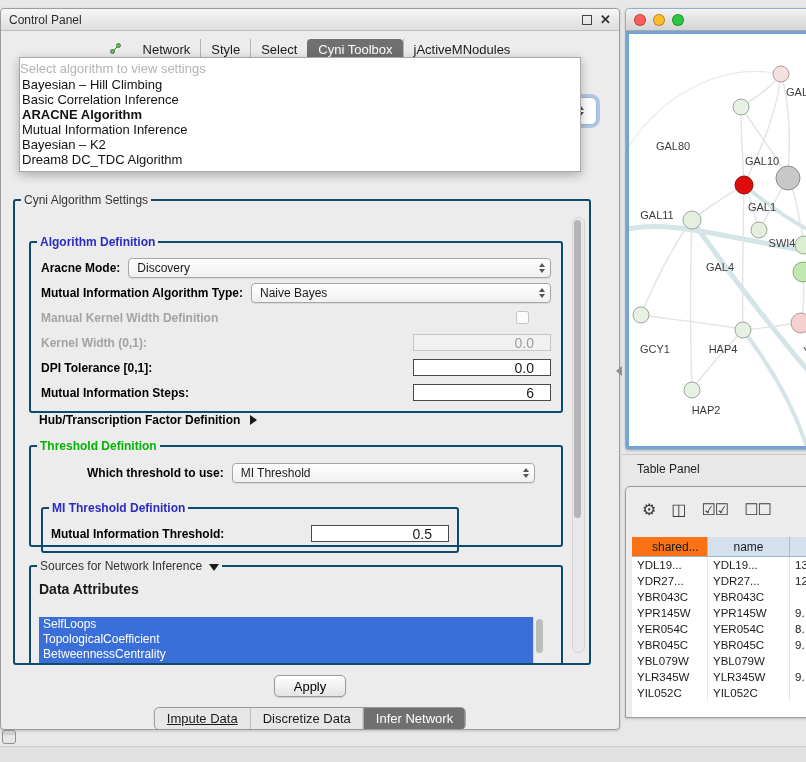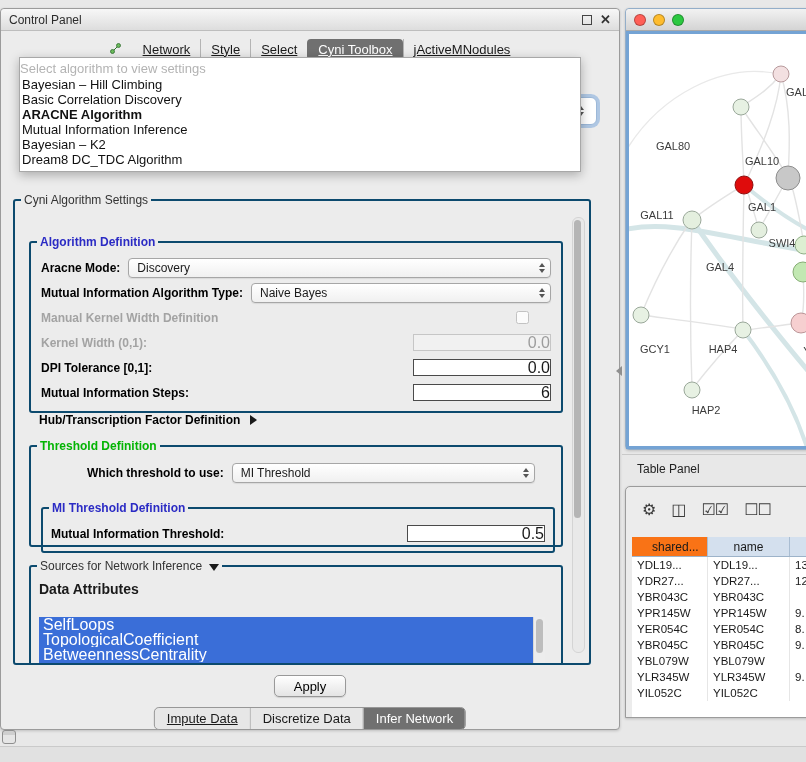--- a/index.html
+++ b/index.html
@@ -12,21 +12,21 @@
       background:linear-gradient(#f7f7f7,#dddddd);border-bottom:1px solid #bdbdbd;
       display:flex;align-items:center;padding:0 8px;font-size:12px;color:#2c2c2c;
       border-radius:4px 4px 0 0;box-sizing:border-box;gap:42px;}
   .win-btns{margin-left:auto;display:flex;align-items:center;gap:8px;}
   .float-ic{width:8px;height:8px;border:1.4px solid #444;}
   .close-ic{font-size:13px;font-weight:bold;color:#333;line-height:1;}
   
   #cp-tabs{position:absolute;top:28px;left:0;right:0;height:24px;display:flex;
       justify-content:center;align-items:center;}
   .cp-tab{display:flex;align-items:center;gap:22px;padding:3px 10px;font-size:13px;
-      border-left:1px solid #b4b4b4;cursor:default;text-decoration:underline;}
+      border-left:1px solid #b4b4b4;cursor:default;}
   .cp-tab:first-child{border-left:none;}
   .cp-tab.sel{background:var(--tab-dark,#707070);color:#fff;border-radius:4px;border-left-color:transparent;}
   
   .popup{position:absolute;left:18px;top:48px;width:560px;z-index:40;background:#fff;
       border:1px solid #a8a8a8;box-shadow:0 3px 10px rgba(0,0,0,.28);padding:2px 0 4px 0;}
   .popup-ph{text-align:left;color:#b3b3b3;font-size:13px;height:17px;line-height:17px;}
   .popup-item{font-size:13px;height:15px;line-height:15px;padding-left:2px;color:#111;}
   .popup-item.sel{font-weight:bold;}
   .combo-frag{position:absolute;left:300px;top:88px;width:296px;height:28px;border-radius:6px;
       background:#fff;border:1px solid #9cb8d8;box-shadow:0 0 0 3px rgba(125,170,220,.55);
@@ -45,39 +45,39 @@
   .row{height:25px;display:flex;align-items:center;padding:0 10px;}
   .lbl{font-size:12px;font-weight:bold;color:#000;white-space:nowrap;}
   .lbl.dis{color:#a3a3a3;}
   .combo{flex:1;margin-left:8px;height:20px;border:1px solid #a6a6a6;border-radius:4px;
       background:linear-gradient(#ffffff,#f0f0f0);display:flex;align-items:center;
       font-size:12px;padding-left:8px;box-shadow:0 1px 1px rgba(0,0,0,.08);box-sizing:border-box;}
   .stepper{margin-left:auto;margin-right:5px;display:flex;flex-direction:column;gap:2px;}
   .tri-up-s{width:0;height:0;border-left:3.5px solid transparent;border-right:3.5px solid transparent;border-bottom:4px solid #555;}
   .tri-dn-s{width:0;height:0;border-left:3.5px solid transparent;border-right:3.5px solid transparent;border-top:4px solid #555;}
   .field{margin-left:auto;width:138px;height:17px;border:1px solid #4a4a4a;background:#fff;
-      font-size:16px;display:flex;align-items:center;justify-content:flex-end;padding:0 0;box-sizing:border-box;}
+      font-size:14px;display:flex;align-items:center;justify-content:flex-end;padding:0 16px;box-sizing:border-box;}
   .field.dis{border-color:#c6c6c6;color:#9d9d9d;background:#f1f1f1;}
   .chk{margin-left:auto;margin-right:22px;width:13px;height:13px;border:1.5px solid #c2c2c2;
       border-radius:2.5px;background:#fbfbfb;box-sizing:border-box;}
   #hub-row{position:absolute;left:24px;top:206px;display:flex;align-items:center;}
   .tri-rt{width:0;height:0;border-top:5px solid transparent;border-bottom:5px solid transparent;
       border-left:7px solid #1a1a1a;display:inline-block;margin-left:10px;}
   .tri-dn{width:0;height:0;border-left:5px solid transparent;border-right:5px solid transparent;
       border-top:7px solid #1a1a1a;display:inline-block;margin-left:7px;vertical-align:-1px;}
   #which-row{padding:10px 26px 0 56px;display:flex;align-items:center;}
-  #mi-def{position:absolute;left:10px;top:48px;width:514px;height:52px;}
+  #mi-def{position:absolute;left:10px;top:48px;width:418px;height:52px;}
   #mi-def .row{padding:6px 8px 0 8px;}
   
   #sources{left:14px;top:352px;width:534px;height:130px;}
   .attr-label{font-size:14px;font-weight:bold;padding:8px 0 2px 8px;}
   .attr-wrap{position:absolute;left:8px;right:16px;top:44px;height:84px;background:#fff;overflow:hidden;}
   .attr-items{position:absolute;left:0;right:12px;top:0;}
   .attr-item{height:15px;line-height:15px;background:var(--sel-blue,#3a6ed8);color:#fff;
-      font-size:16px;padding-left:4px;white-space:nowrap;overflow:hidden;}
+      font-size:12px;padding-left:4px;white-space:nowrap;overflow:hidden;}
   .attr-scroll{position:absolute;right:0;top:0;bottom:0;width:12px;background:#ededed;border-left:1px solid #d8d8d8;box-sizing:border-box;}
   .attr-thumb{position:absolute;left:2px;top:2px;width:7px;height:34px;background:#bdbdbd;border-radius:4px;}
   
   .apply-btn{position:absolute;top:666px;left:50%;transform:translateX(-50%);min-width:72px;height:22px;
       border:1px solid #999;border-radius:5px;background:linear-gradient(#ffffff,#e4e4e4);
       font-size:13px;font-family:inherit;box-shadow:0 1px 1px rgba(0,0,0,.12);}
   #bottom-tabs{position:absolute;top:698px;left:50%;transform:translateX(-50%);display:flex;
       border:1px solid #979797;border-radius:5px;overflow:hidden;background:#e7e7e7;}
   .seg{padding:3px 12px;font-size:13px;border-left:1px solid #b9b9b9;white-space:nowrap;}
   .seg:first-child{border-left:none;text-decoration:underline;}
@@ -151,21 +151,21 @@
       <span class="stepper">
         <span class="tri-up-s"></span>
           <span class="tri-dn-s"></span>
       </span>
     </div>
 
     <div class="popup">
       <div class="popup-ph">Select algorithm to view settings</div>
       <div id="algo-popup-list">
           <div class="popup-item">Bayesian – Hill Climbing</div>
-          <div class="popup-item">Basic Correlation Discovery</div>
+          <div class="popup-item">Basic Correlation Inference</div>
           <div class="popup-item sel">ARACNE Algorithm</div>
           <div class="popup-item">Mutual Information Inference</div>
           <div class="popup-item">Bayesian – K2</div>
           <div class="popup-item">Dream8 DC_TDC Algorithm</div>
         </div>
     </div>
 
     <fieldset id="main-group">
       <legend>Cyni Algorithm Settings</legend>
 

